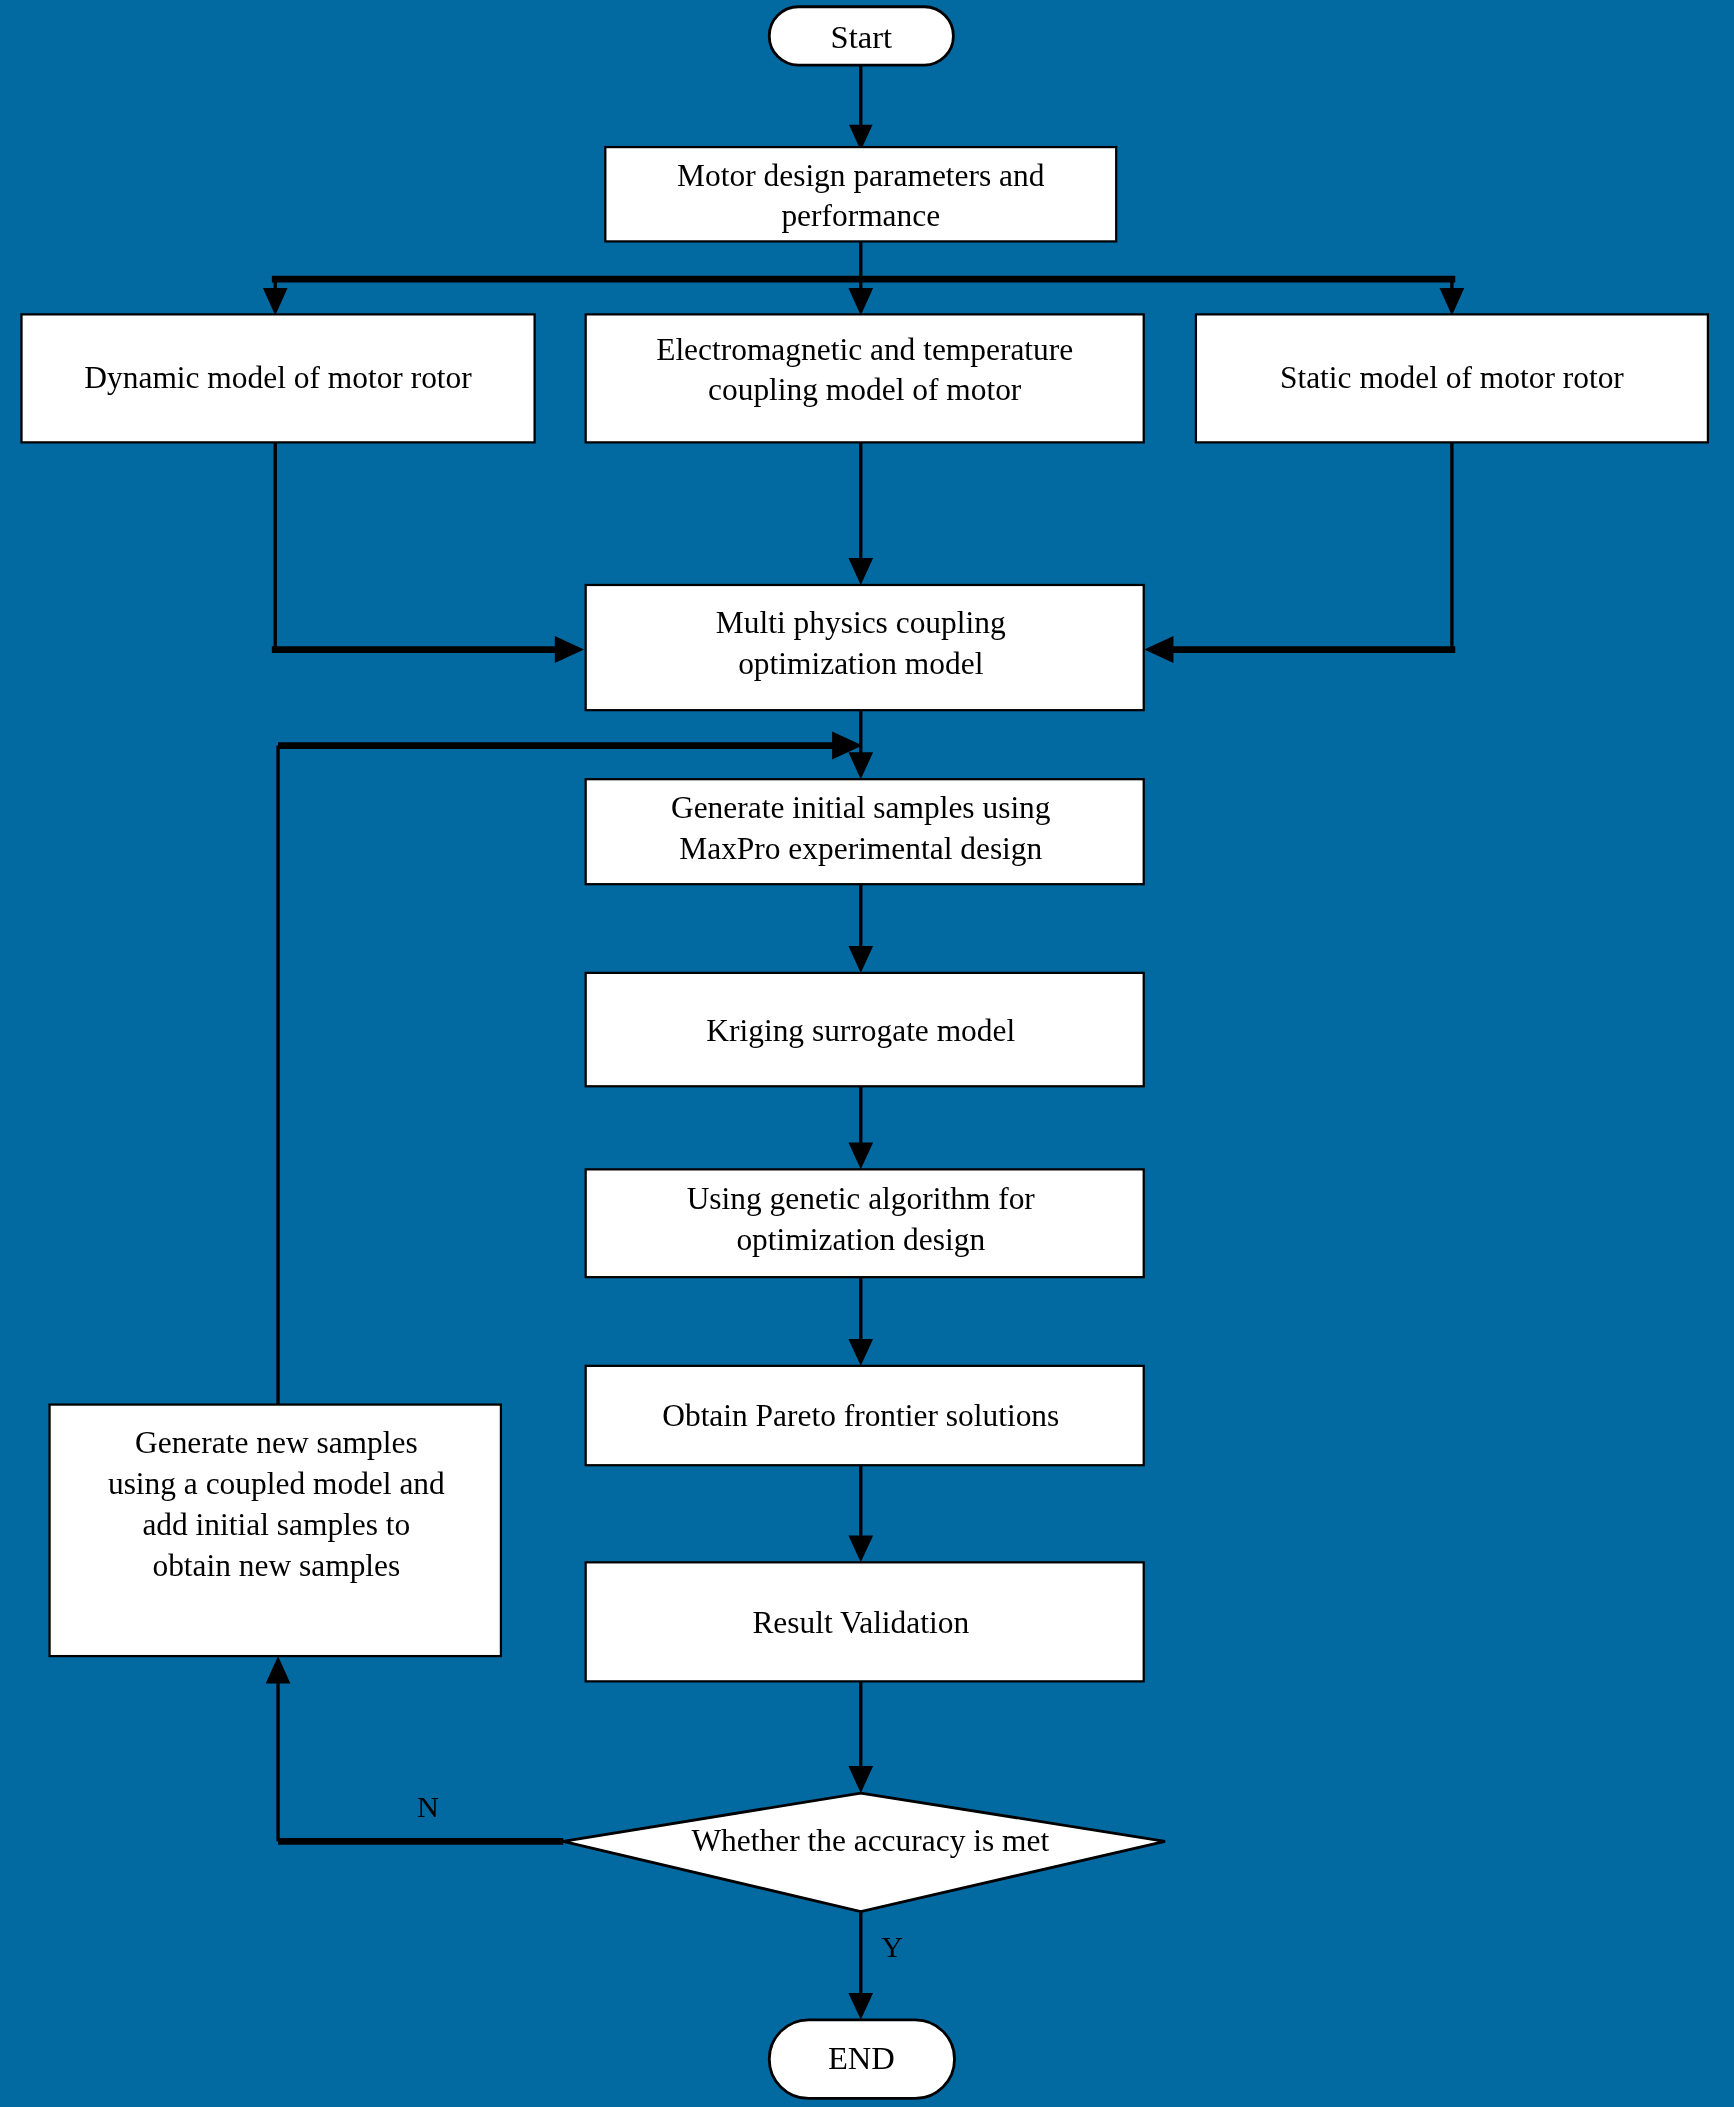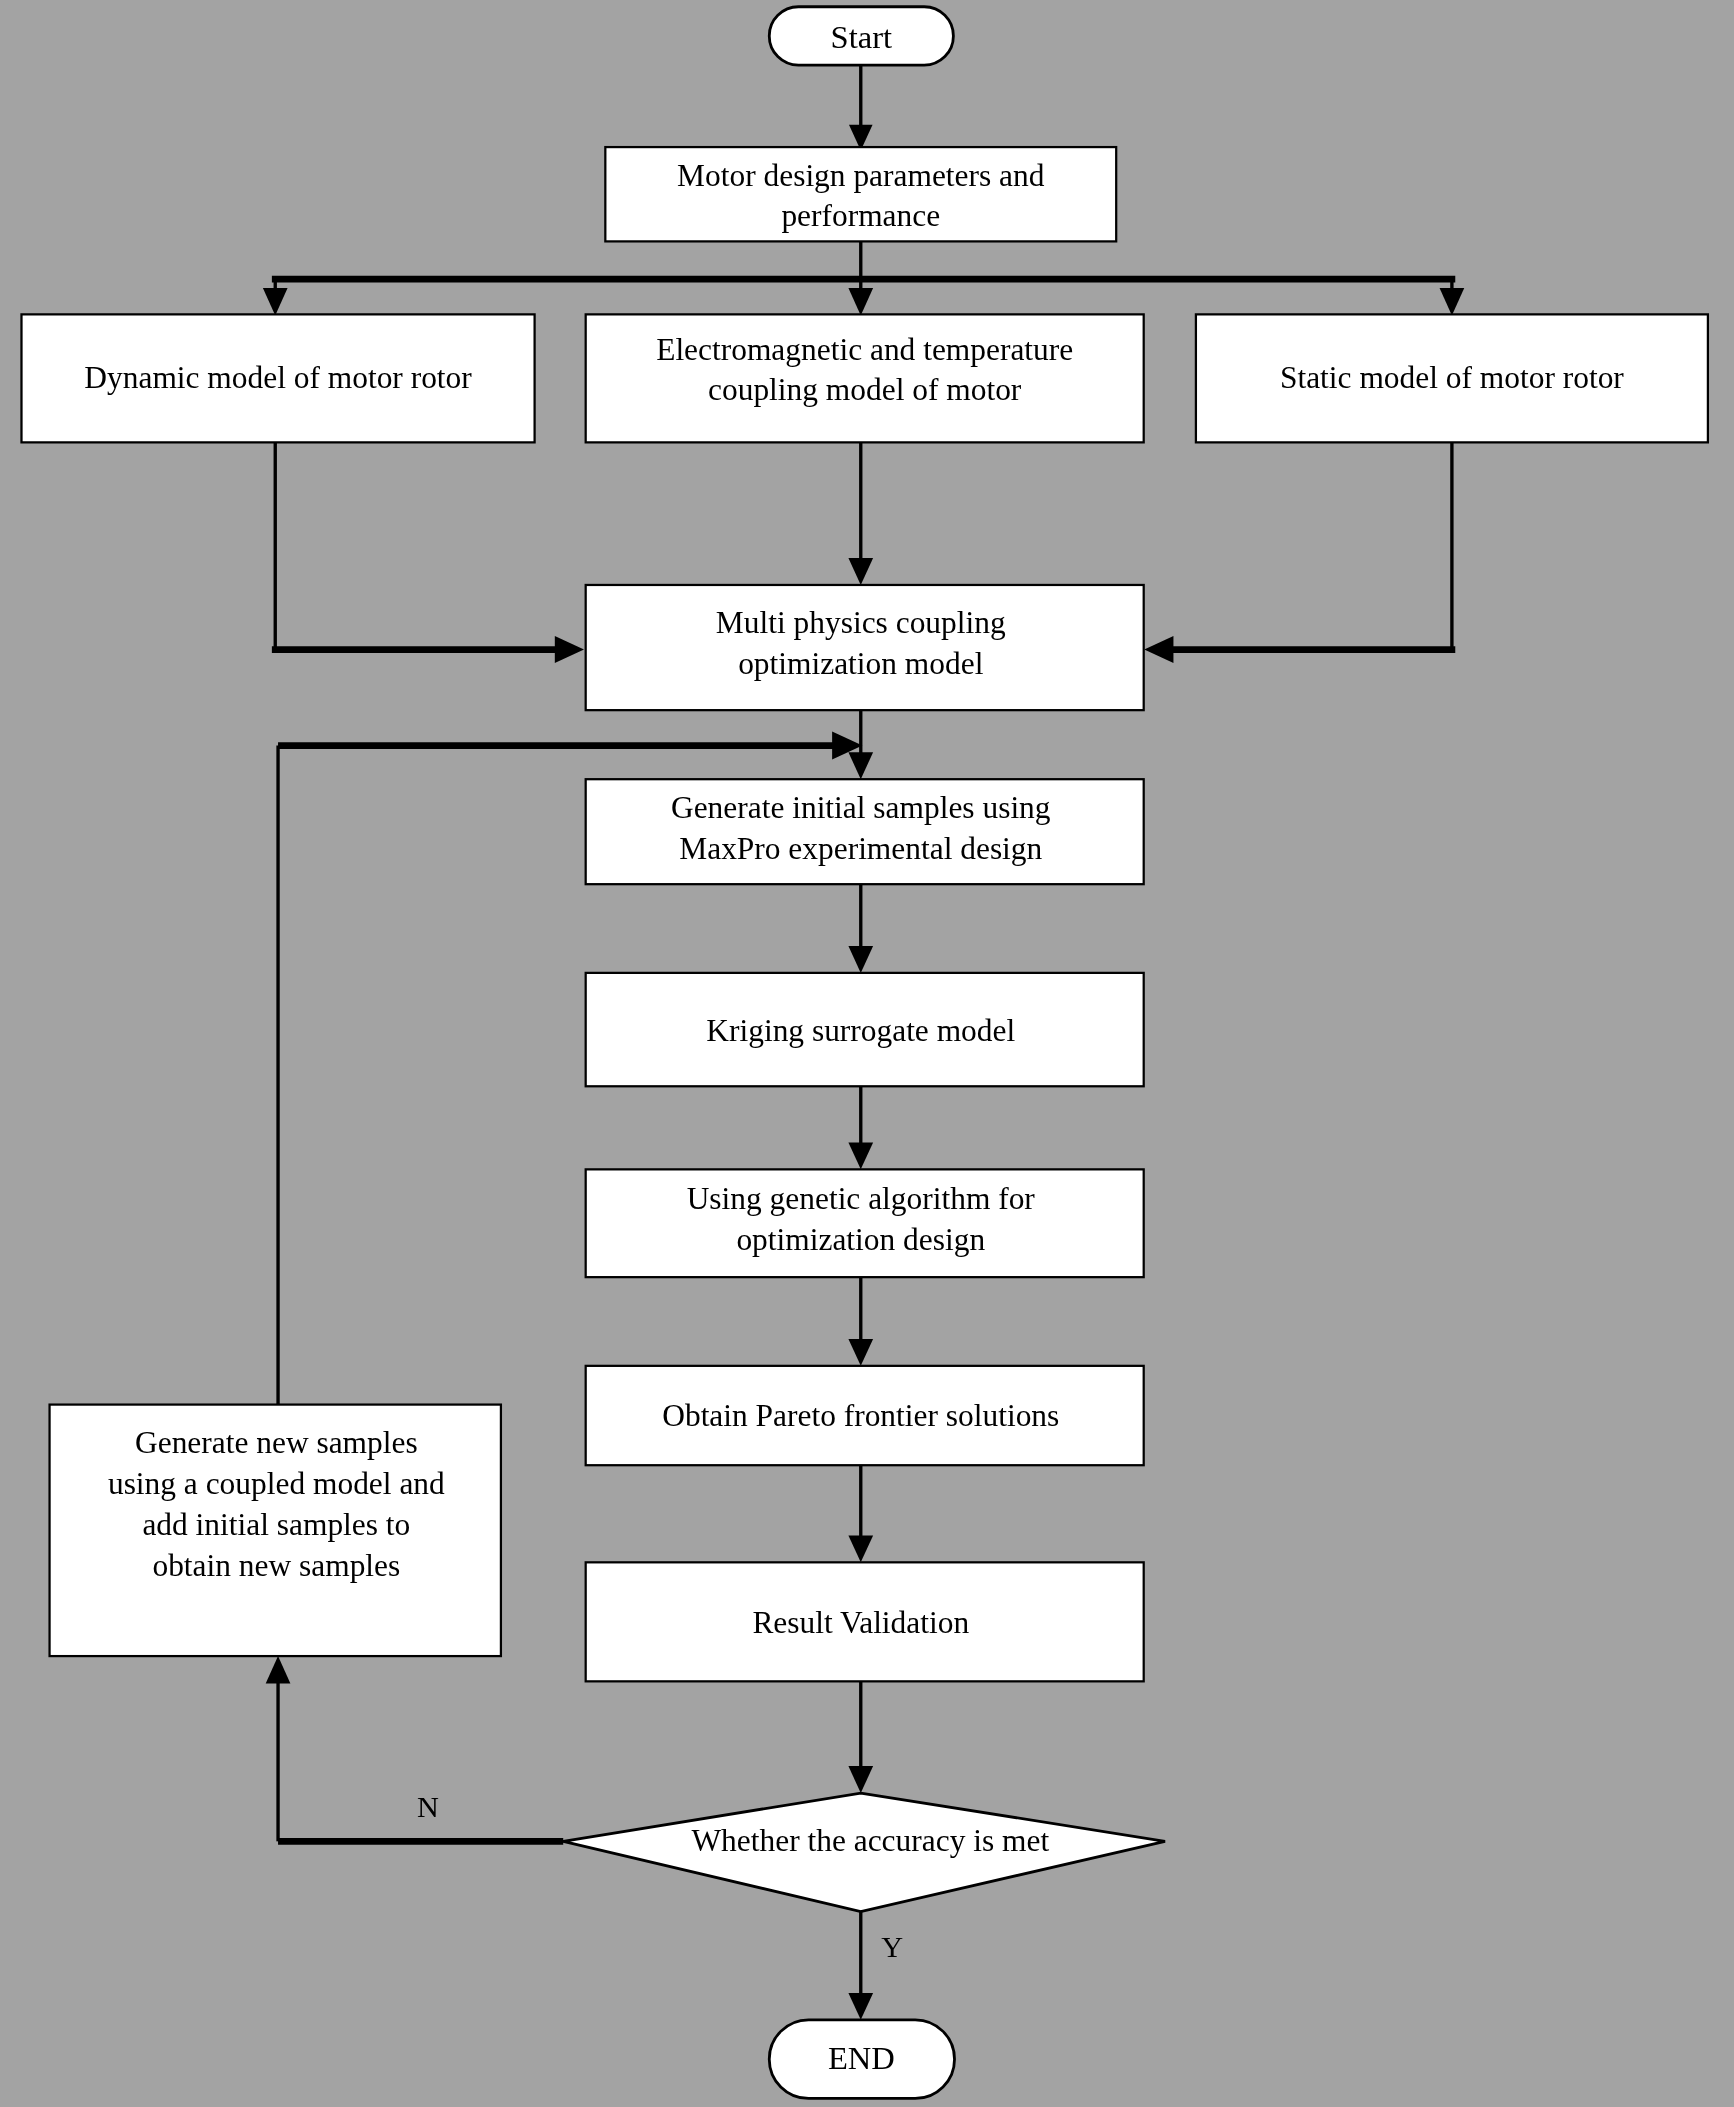--- a/index.html
+++ b/index.html
@@ -1,17 +1,17 @@
 <!DOCTYPE html>
 <html style="font-size:9px"><head>
 <meta charset="utf-8">
 <style>
   html,body{margin:0;padding:0;background:#ffffff;}
   body{width:1735px;height:2108px;overflow:hidden;font-family:"Liberation Serif","DejaVu Serif",serif;}
-  #stage{position:relative;width:1735px;height:2108px;background:#a3a3a3;}
+  #stage{position:relative;width:1735px;height:2108px;background:#0369a1;}
   svg#flow{position:absolute;left:0;top:0;width:1735px;height:2108px;}
   .node-text{font-family:"Liberation Serif","DejaVu Serif",serif;fill:#000;text-anchor:middle;}
   .t-lg{font-size:58px;}
   .t-md{font-size:56px;}
   .t-lbl{font-size:54px;}
   .shape{fill:#ffffff;stroke:#000000;}
   .shape-thin{stroke-width:4;}
   .shape-pill{stroke-width:5;}
   .shape-dia{stroke-width:5;}
   .ln{stroke:#000;fill:none;}

